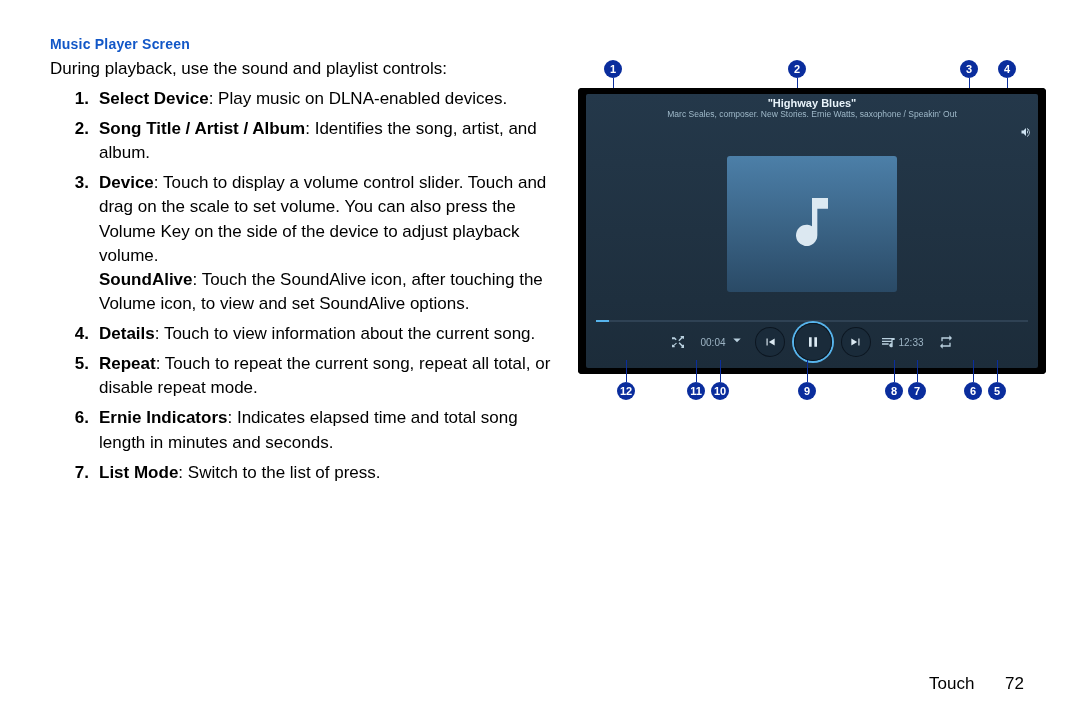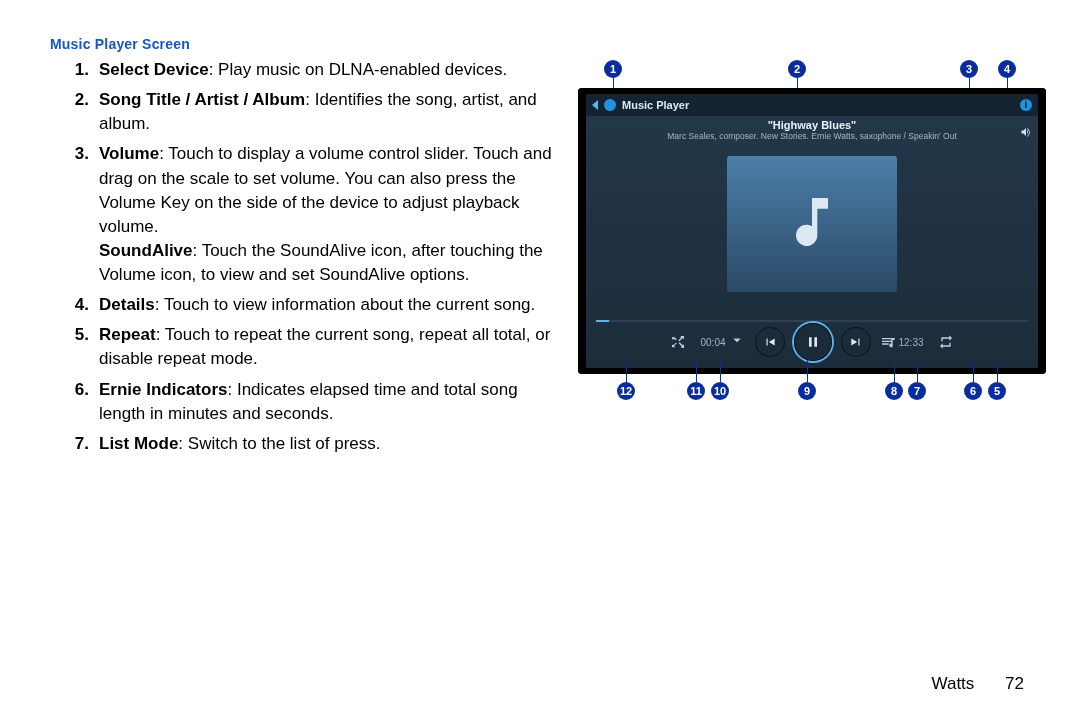--- a/index.html
+++ b/index.html
@@ -181,33 +181,34 @@
   .chev svg { width:18px; height:18px; fill:#b9d0de; }
   .time { color:#9db4c4; font-size:10px; min-width:30px; text-align:center;}
 </style>
 </head>
 <body>
 
 <div class="page">
 
   <div class="left-col">
     <h3 class="heading">Music Player Screen</h3>
+    <p class="intro">During playback, use the sound and playlist controls:</p>
 
     <ol class="main-list">
       <li>
         <span class="num">1.</span>
         <span class="b">Select Device</span><span>: Play music on DLNA-enabled devices.</span>
       </li>
       <li>
         <span class="num">2.</span>
         <span class="b">Song Title / Artist / Album</span><span>: Identifies the song, artist, and album.</span>
       </li>
       <li>
         <span class="num">3.</span>
-        <span class="b">Volume</span><span>: Touch to display a volume control slider. Touch and drag on the scale to set volume. You can also press the Volume Key on the side of the device to adjust playback volume.</span>
+        <span class="b">Device</span><span>: Touch to display a volume control slider. Touch and drag on the scale to set volume. You can also press the Volume Key on the side of the device to adjust playback volume.</span>
         <br>
         <span class="b">SoundAlive</span><span>: Touch the SoundAlive icon, after touching the Volume icon, to view and set SoundAlive options.</span>
       </li>
       <li>
         <span class="num">4.</span>
         <span class="b">Details</span><span>: Touch to view information about the current song.</span>
       </li>
       <li>
         <span class="num">5.</span>
         <span class="b">Repeat</span><span>: Touch to repeat the current song, repeat all total, or disable repeat mode.</span>
@@ -231,28 +232,20 @@
       <div class="callout" style="left:210px">2</div>
       <div class="leader" style="left:219px; top:18px; height:34px"></div>
       <div class="callout" style="left:382px">3</div>
       <div class="leader" style="left:391px; top:18px; height:50px"></div>
       <div class="callout" style="left:420px">4</div>
       <div class="leader" style="left:429px; top:18px; height:24px"></div>
     </div>
 
     <div class="device">
       <div class="screen">
-        <div class="titlebar">
-          <div class="tb-left">
-            <span class="caret"></span>
-            <span class="head"></span>
-          </div>
-          <span class="tb-title">Music Player</span>
-          <span class="info">i</span>
-        </div>
         <div class="songbar">
           <div class="song">"Highway Blues"</div>
           <div class="meta">Marc Seales, composer. New Stories. Ernie Watts, saxophone / Speakin' Out</div>
         </div>
         <div class="vol">
           <svg viewBox="0 0 24 24">
               <path d="M3 9v6h4l5 5V4L7 9H3zm13 3a4 4 0 0 0-2-3.5v7A4 4 0 0 0 16 12zm-2-8v2a8 8 0 0 1 0 14v2a10 10 0 0 0 0-18z"></path>
             </svg>
         </div>
 
@@ -330,16 +323,16 @@
       <div class="leader" style="left:339px; bottom:18px; height:22px"></div>
       <div class="callout" style="left:330px; bottom:0">7</div>
       <div class="leader" style="left:395px; bottom:18px; height:22px"></div>
       <div class="callout" style="left:386px; bottom:0">6</div>
       <div class="leader" style="left:419px; bottom:18px; height:22px"></div>
       <div class="callout" style="left:410px; bottom:0">5</div>
     </div>
   </div>
 
   <div class="footer">
-    <span>Watts</span>
+    <span>Touch</span>
     <span class="pg">72</span>
   </div>
 </div>
 
 </body></html>

